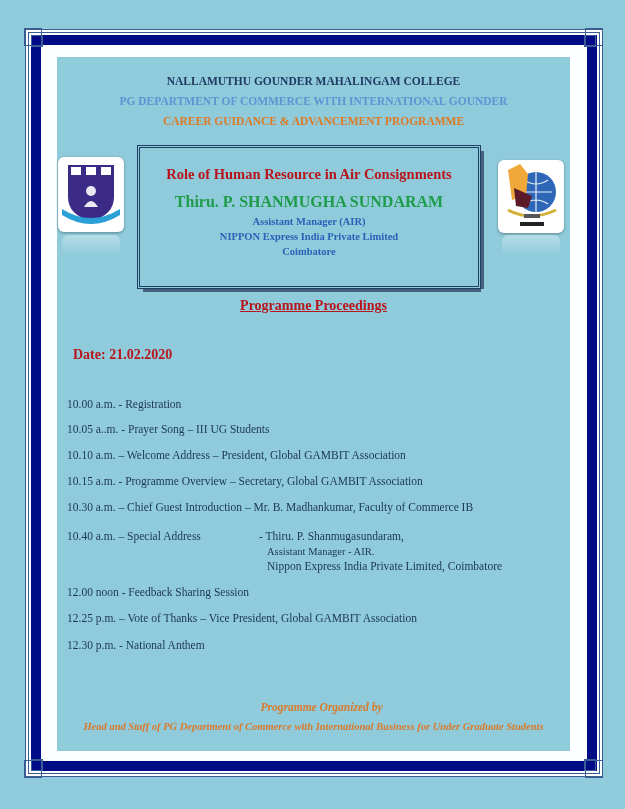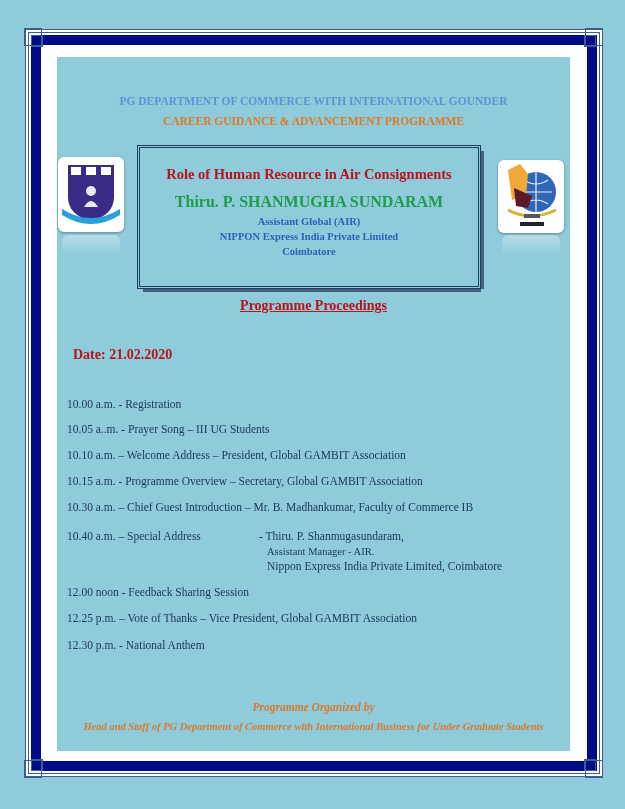--- a/index.html
+++ b/index.html
@@ -47,21 +47,21 @@
   .proceedings { position:absolute; top:241px; left:0; width:100%; text-align:center; color:#b7141c;
     font-weight:bold; font-size:14px; text-decoration:underline; }
   .date { position:absolute; top:290px; left:16px; color:#b7141c; font-weight:bold; font-size:14px; }
   .venue { position:absolute; top:290px; right:19px; color:#b7141c; font-weight:bold; font-size:14px; text-decoration:underline; }
 
   .sched { position:absolute; left:10px; color:#1c3558; font-size:11.5px; white-space:nowrap; }
   .sched-sub { position:absolute; color:#1c3558; font-size:11.5px; white-space:nowrap; }
   .sched-sub-small { font-size:10.5px; }
 
   .org { position:absolute; left:0; width:100%; text-align:center; color:#d97a2c; font-weight:bold; font-style:italic; }
-  .org1 { top:644px; font-size:11.5px; }
+  .org1 { top:644px; font-size:11.5px;padding-left:8px; }
   .org2 { top:664px; font-size:10.5px; }
 </style>
 </head>
 <body>
 
 <div class="frame-outer"></div>
 <div class="frame-white"></div>
 <div class="frame-line2"></div>
 <div class="frame-navy"></div>
 <div class="frame-inner-white"></div>
@@ -74,20 +74,21 @@
   </div>
 <div class="corner" style="left:24px;top:760px;">
     <div class="inner" style="left:6px;top:-2px;"></div>
   </div>
 <div class="corner" style="left:585px;top:760px;">
     <div class="inner" style="left:-2px;top:-2px;"></div>
   </div>
 
 <div class="panel">
 
+  <div class="hdr hdr1">NALLAMUTHU GOUNDER MAHALINGAM COLLEGE</div>
   <div class="hdr hdr2">PG DEPARTMENT OF COMMERCE WITH INTERNATIONAL GOUNDER</div>
   <div class="hdr hdr3">CAREER GUIDANCE &amp; ADVANCEMENT PROGRAMME</div>
 
   <div class="logo logo-left">
     <svg width="66" height="75" viewBox="0 0 66 75">
       <rect x="10" y="8" width="46" height="12" fill="#3b2a86"></rect>
       <rect x="13" y="10" width="10" height="8" fill="#fff"></rect>
       <rect x="28" y="10" width="10" height="8" fill="#fff"></rect>
       <rect x="43" y="10" width="10" height="8" fill="#fff"></rect>
       <path d="M10 20 L56 20 L56 40 Q56 58 33 64 Q10 58 10 40 Z" fill="#3b2a86"></path>
@@ -96,21 +97,21 @@
       <path d="M4 52 Q33 70 62 52 L62 58 Q33 76 4 58 Z" fill="#2aa0d6"></path>
     </svg>
   </div>
   <div class="reflect reflect-left"></div>
 
   <div class="title-box">
     <div class="shade"></div>
     <div class="shade-b"></div>
     <div class="t-role">Role of Human Resource in Air Consignments</div>
     <div class="t-name">Thiru. P. SHANMUGHA SUNDARAM</div>
-    <div class="t-sub t-sub1">Assistant Global (AIR)</div>
+    <div class="t-sub t-sub1">Assistant Manager (AIR)</div>
     <div class="t-sub t-sub2">NIPPON Express India Private Limited</div>
     <div class="t-sub t-sub3">Coimbatore</div>
   </div>
 
   <div class="logo logo-right">
     <svg width="66" height="73" viewBox="0 0 66 73">
       <circle cx="38" cy="32" r="20" fill="#2e66b8"></circle>
       <path d="M22 32 L54 32 M38 12 L38 52 M26 20 Q38 28 50 20 M26 44 Q38 36 50 44" stroke="#e8eef8" stroke-width="1.2" fill="none"></path>
       <path d="M10 10 L22 4 L30 14 L28 36 L14 40 Z" fill="#f0a83a"></path>
       <path d="M16 28 L34 36 L30 48 L18 46 Z" fill="#5a1a2a"></path>

